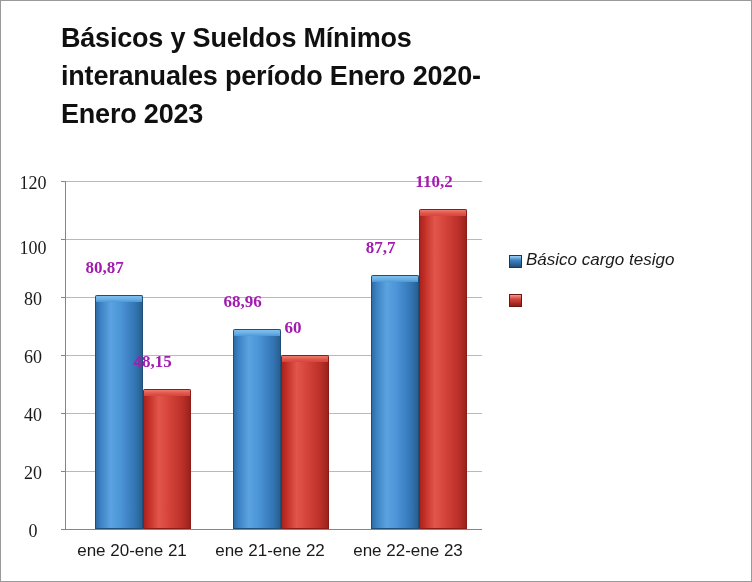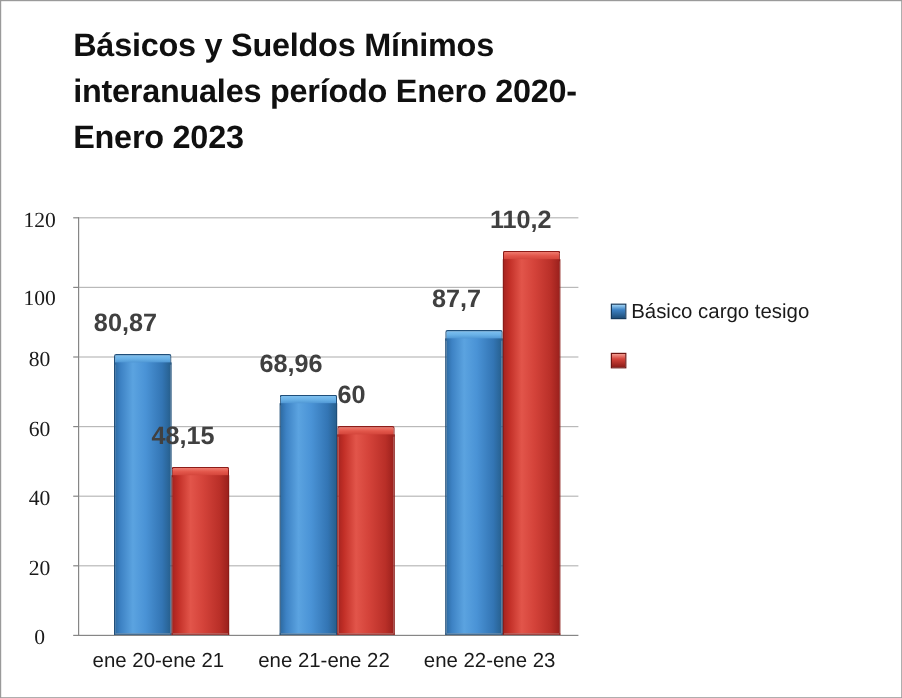--- a/index.html
+++ b/index.html
@@ -128,24 +128,24 @@
     background: linear-gradient(to bottom, #ef7a6e 0%, #e2564a 40%, #c93a31 100%);
     border: 1px solid #8c1c18;
     border-bottom: none;
     border-radius: 2px 2px 0 0;
   }
 
   
   .data-label {
     position: absolute;
     text-align: center;
-    font-family: Liberation Sans, sans-serif;
-    font-size: 21px;
+    font-family: Liberation Serif, serif;
+    font-size: 17px;
     font-weight: bold;
-    color: #404040;
+    color: #a21caf;
     white-space: nowrap;
     line-height: 1;
   }
 
   
   .cat-label {
     position: absolute;
     top: 541px;
     text-align: center;
     font-family: "Liberation Sans", sans-serif;
@@ -158,22 +158,23 @@
   
   #legend {
     position: absolute;
     left: 508px;
     top: 248px;
     width: 238px;
   }
   .legend-item {
     position: relative;
     display: flex;
-    align-items: flex-start;
+    align-items: center;
     margin-bottom: 20px;
+    font-style: italic;
   }
   .legend-swatch {
     flex: 0 0 auto;
     width: 13px;
     height: 13px;
     margin-top: 4px;
     margin-right: 4px;
     box-sizing: border-box;
   }
   .swatch-blue {

